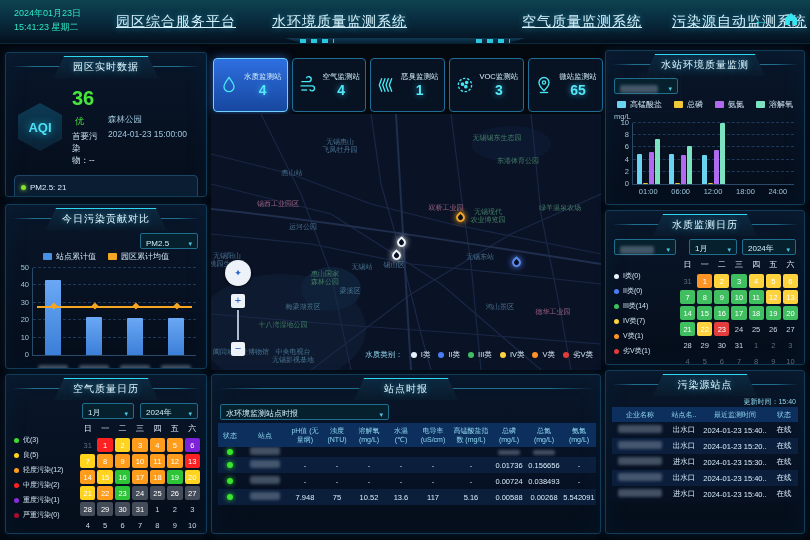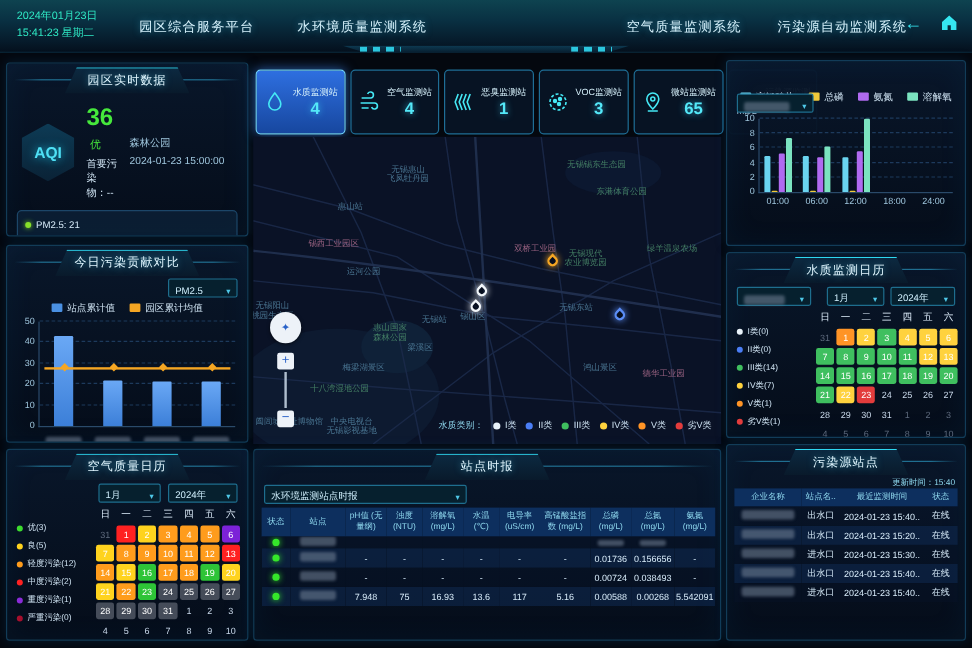--- a/index.html
+++ b/index.html
@@ -7,21 +7,21 @@
   #app{position:relative;width:810px;height:540px;background:#04080f;overflow:hidden;color:#cfe3f2;}
 
   
   #hdr{position:absolute;top:0;left:0;right:0;height:44px;
     background:linear-gradient(180deg,#0e4350 0%,#093042 40%,#061b2b 80%,#04101d 100%);
     border-bottom:1px solid #0a2a3c;}
   .hdr-date{position:absolute;left:14px;top:6px;font-size:9px;color:#2fe8c4;line-height:14px;}
   .nav{position:absolute;top:0;height:44px;display:flex;align-items:center;}
   #nav-left{left:116px;gap:36px;}
   #nav-right{left:522px;gap:30px;}
-  .nav-item{font-size:11px;color:#d6f1fb;letter-spacing:1px;cursor:pointer;text-shadow:0 0 6px rgba(60,200,240,.5);white-space:nowrap;}
+  .nav-item{font-size:14px;color:#d6f1fb;letter-spacing:1px;cursor:pointer;text-shadow:0 0 6px rgba(60,200,240,.5);white-space:nowrap;text-decoration:underline;}
   .pix{position:absolute;left:348px;top:9px;width:126px;height:23px;border-radius:2px;opacity:.85;filter:blur(1px);
     background:repeating-linear-gradient(90deg,#1d5663 0 7px,#2b7a8d 7px 14px),linear-gradient(#246;opacity:.6);}
   .hdr-icons{position:absolute;right:10px;top:11px;display:flex;gap:12px;align-items:center;}
   .hicon{width:18px;height:18px;color:#35e6f0;font-size:15px;line-height:18px;text-align:center;cursor:pointer;}
   .hdr-deco{position:absolute;left:285px;top:38px;width:240px;height:6px;
     background:linear-gradient(180deg,#0d3a52,#071d2e);clip-path:polygon(0 0,100% 0,92% 100%,8% 100%);}
   .dashes{position:absolute;top:39px;width:34px;height:4px;background:repeating-linear-gradient(90deg,#2fd8f0 0 6px,transparent 6px 11px);opacity:.9;}
 
   
   #main{position:absolute;top:44px;left:0;right:0;bottom:0;border-radius:20px;}
@@ -567,36 +567,37 @@
                   <td>-</td>
                   <td>0.00724</td>
                   <td>0.038493</td>
                   <td>-</td>
                 </tr>
                 <tr>
                   <td><span class="sdot"></span></td>
                   <td><span class="rdt" style="width: 30px; height: 8px;"></span></td>
                   <td>7.948</td>
                   <td>75</td>
-                  <td>16.93</td>
+                  <td>10.52</td>
                   <td>13.6</td>
                   <td>117</td>
                   <td>5.16</td>
                   <td>0.00588</td>
                   <td>0.00268</td>
                   <td>5.542091</td>
                 </tr>
               </tbody>
             </table>
           </div>
       </div>
     </div>
 
     <div class="col" id="col-r">
       <div class="panel" id="p-wq" style="top:6px;height:155px;">
+        <div class="ptitle"><span class="tbox">水站环境质量监测</span></div>
         <div style="position:absolute;left:8px;top:27px;">
           <div class="sel" style="width:64px">
             <span class="rdt" style="width:38px;height:8px"></span>
             <span class="chev">▾</span>
           </div>
         </div>
         <div class="legend-row" id="wq-legend" style="margin-top:24px">
             <div class="leg">
               <span class="lsw" style="background: rgb(106, 212, 240);"></span>
               <span>高锰酸盐</span>

